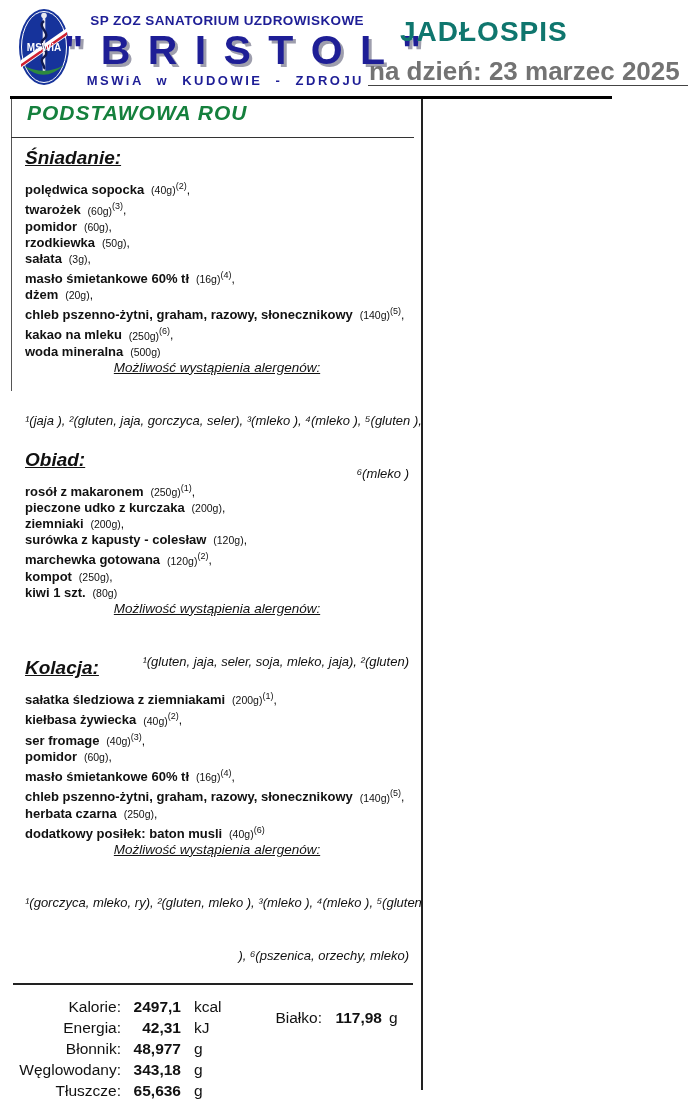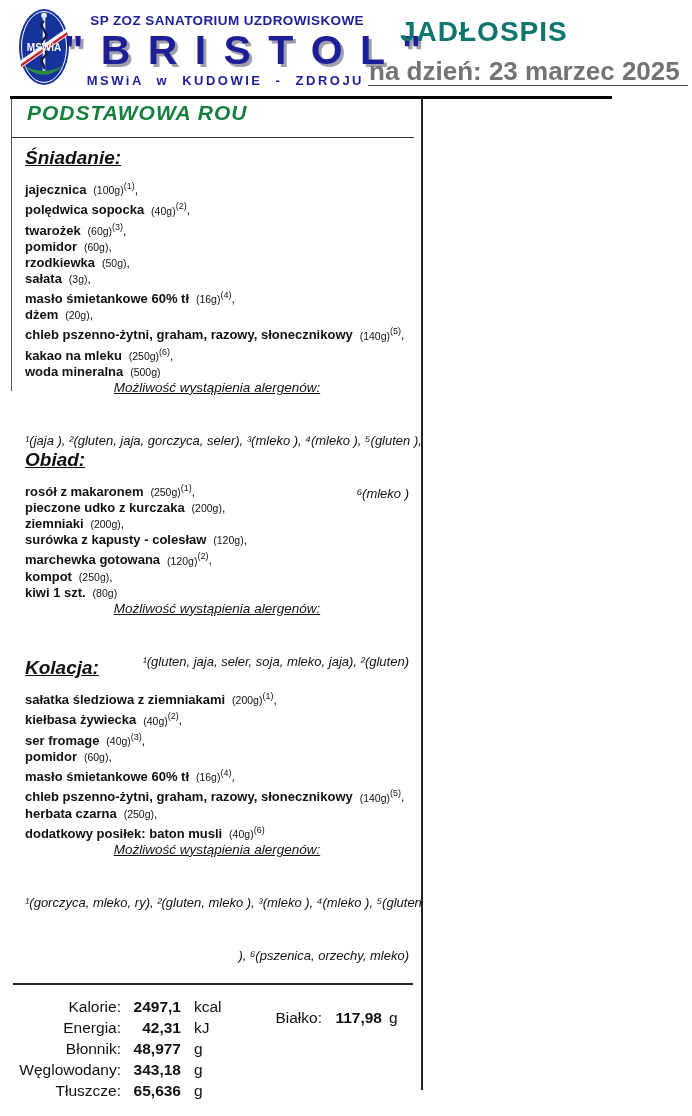--- a/index.html
+++ b/index.html
@@ -138,21 +138,20 @@
   <div class="rule rule-top"></div>
   <div class="rule rule-left"></div>
   <div class="rule rule-divider"></div>
   <div class="rule rule-title"></div>
   <div class="rule rule-footer"></div>
 
   <div class="diet-title">PODSTAWOWA ROU</div>
 
   <div id="sections">
       <section class="menu-section sec-0"><div class="section-heading">Śniadanie:</div><div class="item-list">
-          <div class="menu-item"><span class="item-name">jajecznica</span><span class="item-portion"> (100g)</span><sup class="item-sup">(1)</sup><span class="item-comma">,</span></div>
           <div class="menu-item"><span class="item-name">polędwica sopocka</span><span class="item-portion"> (40g)</span><sup class="item-sup">(2)</sup><span class="item-comma">,</span></div>
           <div class="menu-item"><span class="item-name">twarożek</span><span class="item-portion"> (60g)</span><sup class="item-sup">(3)</sup><span class="item-comma">,</span></div>
           <div class="menu-item"><span class="item-name">pomidor</span><span class="item-portion"> (60g)</span><span class="item-comma">,</span></div>
           <div class="menu-item"><span class="item-name">rzodkiewka</span><span class="item-portion"> (50g)</span><span class="item-comma">,</span></div>
           <div class="menu-item"><span class="item-name">sałata</span><span class="item-portion"> (3g)</span><span class="item-comma">,</span></div>
           <div class="menu-item"><span class="item-name">masło śmietankowe 60% tł</span><span class="item-portion"> (16g)</span><sup class="item-sup">(4)</sup><span class="item-comma">,</span></div>
           <div class="menu-item"><span class="item-name">dżem</span><span class="item-portion"> (20g)</span><span class="item-comma">,</span></div>
           <div class="menu-item"><span class="item-name">chleb pszenno-żytni, graham, razowy, słonecznikowy</span><span class="item-portion"> (140g)</span><sup class="item-sup">(5)</sup><span class="item-comma">,</span></div>
           <div class="menu-item"><span class="item-name">kakao na mleku</span><span class="item-portion"> (250g)</span><sup class="item-sup">(6)</sup><span class="item-comma">,</span></div>
           <div class="menu-item"><span class="item-name">woda mineralna</span><span class="item-portion"> (500g)</span></div>

